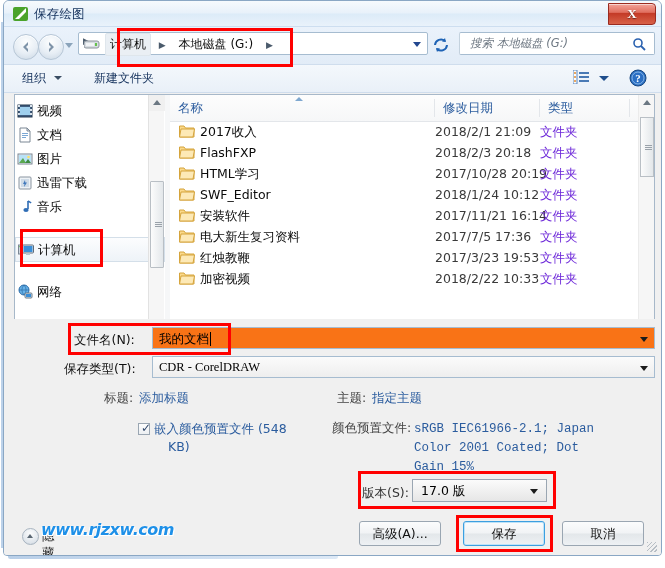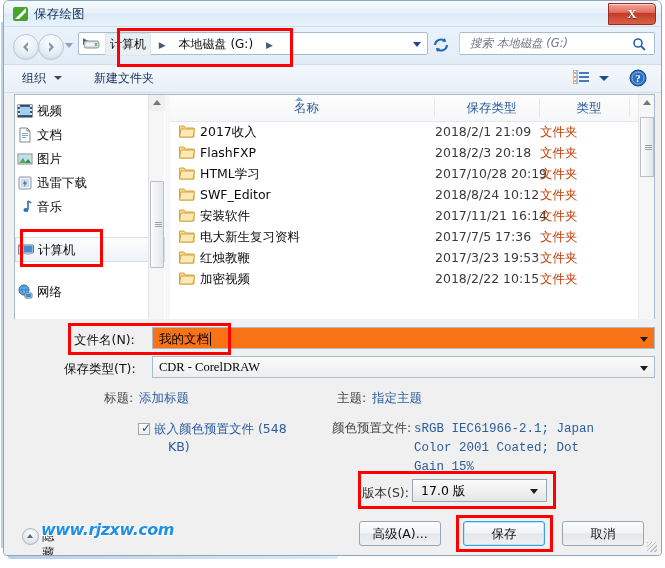--- a/index.html
+++ b/index.html
@@ -100,34 +100,34 @@
   #nav-sb .arr.up{top:0;}
   #nav-sb .arr.dn{bottom:0;}
   #nav-sb .thumb{position:absolute;left:1px;top:86px;width:14px;height:87px;
      background:linear-gradient(to right,#fcfcfc,#e3e7ea);border:1px solid #b9bfc5;box-sizing:border-box;border-radius:1px;}
   #nav-sb .grip{position:absolute;left:4px;top:40px;width:7px;height:6px;
      background:repeating-linear-gradient(to bottom,#9aa2aa 0 1px,transparent 1px 2px);}
   #splitter{position:absolute;left:150px;top:0;width:5px;height:100%;background:#f6f7f8;border-right:1px solid #e5e8eb;cursor:col-resize;}
 
   #listpane{position:absolute;left:155px;top:0;right:0;bottom:0;background:#fff;overflow:hidden;}
   #colhdr{position:relative;height:26px;background:linear-gradient(to bottom,#fdfdfd,#f6f7f8);
-     border-bottom:1px solid #e3e6ea;text-align:center;}
+     border-bottom:1px solid #e3e6ea;}
   .col{position:absolute;top:0;height:26px;line-height:26px;font-size:12.5px;color:#2b5c9e;padding-left:8px;box-sizing:border-box;cursor:pointer;}
   .col .div{position:absolute;right:0;top:4px;height:18px;width:1px;background:#e3e6ea;}
   #col-name{left:0;width:265px;}
   #col-date{left:265px;width:105px;}
   #col-type{left:370px;width:90px;}
   #sortmark{position:absolute;left:125px;top:2px;width:0;height:0;
      border-left:4px solid transparent;border-right:4px solid transparent;border-bottom:4px solid #7fa8d0;}
   #rows{position:absolute;left:0;top:26px;right:0;bottom:0;}
   .row{position:relative;height:21px;line-height:21px;cursor:default;}
   .row .fico{position:absolute;left:9px;top:3px;width:16px;height:14px;}
   .row .rname{position:absolute;left:30px;font-size:12.5px;color:#0b0b0b;}
   .row .rdate{position:absolute;left:265px;font-size:12.5px;color:#3a3a3a;}
-  .row .rtype{position:absolute;left:370px;font-size:12.5px;color:#c2410c;}
+  .row .rtype{position:absolute;left:370px;font-size:12.5px;color:#6d28d9;}
   #list-vsb{position:absolute;right:0;top:0;width:16px;bottom:17px;background:#f6f6f6;border-left:1px solid #ebebeb;box-sizing:border-box;cursor:pointer;}
   #list-vsb .arr{position:absolute;left:0;width:16px;height:16px;}
   #list-vsb .arr.up{top:0;}
   #list-vsb .arr.dn{bottom:0;}
   #list-vsb .thumb{position:absolute;left:1px;top:22px;width:14px;height:60px;
      background:linear-gradient(to right,#fcfcfc,#e3e7ea);border:1px solid #b9bfc5;box-sizing:border-box;}
   #list-vsb .grip{position:absolute;left:4px;top:27px;width:7px;height:5px;
      background:repeating-linear-gradient(to bottom,#9aa2aa 0 1px,transparent 1px 2px);}
   #list-hsb{position:absolute;left:0;right:0;bottom:0;height:17px;background:#f6f6f6;border-top:1px solid #ebebeb;box-sizing:border-box;cursor:pointer;}
   #list-hsb .arr{position:absolute;top:0;width:16px;height:16px;}
@@ -415,21 +415,21 @@
     <div id="splitter"></div>
 
     <div id="listpane">
       <div id="colhdr">
         <div class="col" id="col-name">
           <span>名称</span>
           <span id="sortmark"></span>
           <span class="div"></span>
         </div>
         <div class="col" id="col-date">
-          <span>保存类型</span>
+          <span>修改日期</span>
           <span class="div"></span>
         </div>
         <div class="col" id="col-type">
           <span>类型</span>
           <span class="div"></span>
         </div>
       </div>
 
       <div id="rows">
         <div class="row">
@@ -458,21 +458,21 @@
           <span class="rname">HTML学习</span>
           <span class="rdate">2017/10/28 20:19</span>
           <span class="rtype">文件夹</span>
         </div>
         <div class="row">
           <span class="fico"><svg width="16" height="14" viewBox="0 0 16 14">
                 <path d="M0.5 2 H5 L6.5 4 H15 V13 H0.5 Z" fill="#fbd98a" stroke="#d5a43c"></path>
                 <path d="M2 5 H15.5 L14 13 H0.5 Z" fill="#fde9b6" stroke="#d5a43c"></path>
               </svg></span>
           <span class="rname">SWF_Editor</span>
-          <span class="rdate">2018/8/24 10:12</span>
+          <span class="rdate">2018/1/24 10:12</span>
           <span class="rtype">文件夹</span>
         </div>
         <div class="row">
           <span class="fico"><svg width="16" height="14" viewBox="0 0 16 14">
                 <path d="M0.5 2 H5 L6.5 4 H15 V13 H0.5 Z" fill="#fbd98a" stroke="#d5a43c"></path>
                 <path d="M2 5 H15.5 L14 13 H0.5 Z" fill="#fde9b6" stroke="#d5a43c"></path>
               </svg></span>
           <span class="rname">安装软件</span>
           <span class="rdate">2017/11/21 16:14</span>
           <span class="rtype">文件夹</span>
@@ -494,21 +494,21 @@
           <span class="rname">红烛教鞭</span>
           <span class="rdate">2017/3/23 19:53</span>
           <span class="rtype">文件夹</span>
         </div>
         <div class="row">
           <span class="fico"><svg width="16" height="14" viewBox="0 0 16 14">
                 <path d="M0.5 2 H5 L6.5 4 H15 V13 H0.5 Z" fill="#fbd98a" stroke="#d5a43c"></path>
                 <path d="M2 5 H15.5 L14 13 H0.5 Z" fill="#fde9b6" stroke="#d5a43c"></path>
               </svg></span>
           <span class="rname">加密视频</span>
-          <span class="rdate">2018/2/22 10:15</span>
+          <span class="rdate">2018/2/22 10:33</span>
           <span class="rtype">文件夹</span>
         </div>
       </div>
 
       <div id="list-vsb">
         <div class="arr up">
           <svg width="16" height="16" viewBox="0 0 16 16">
               <path d="M8 5 L12 10 L4 10 Z" fill="#6b7782"></path>
             </svg>
         </div>

